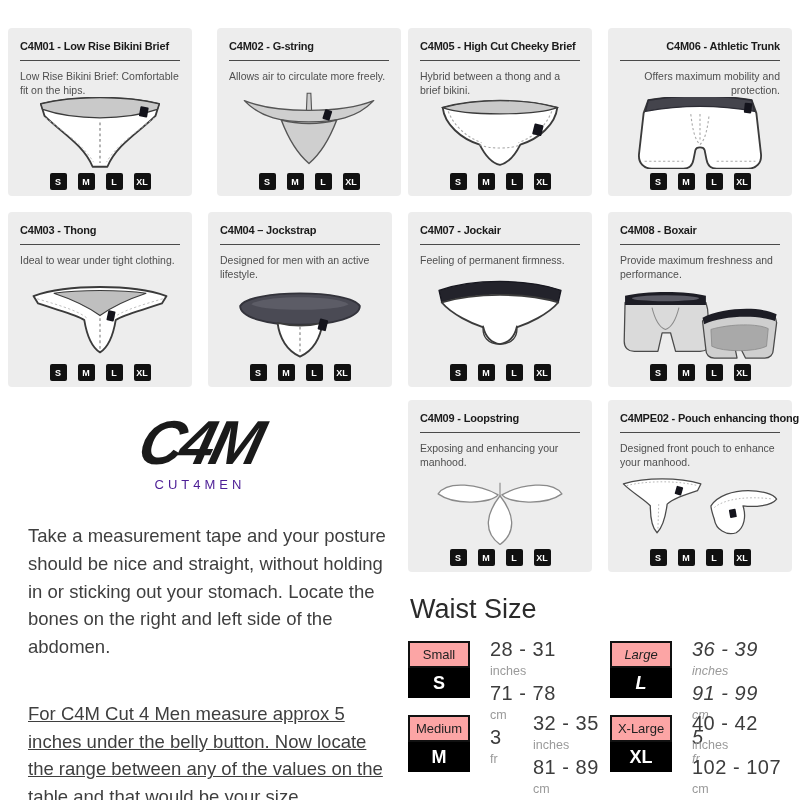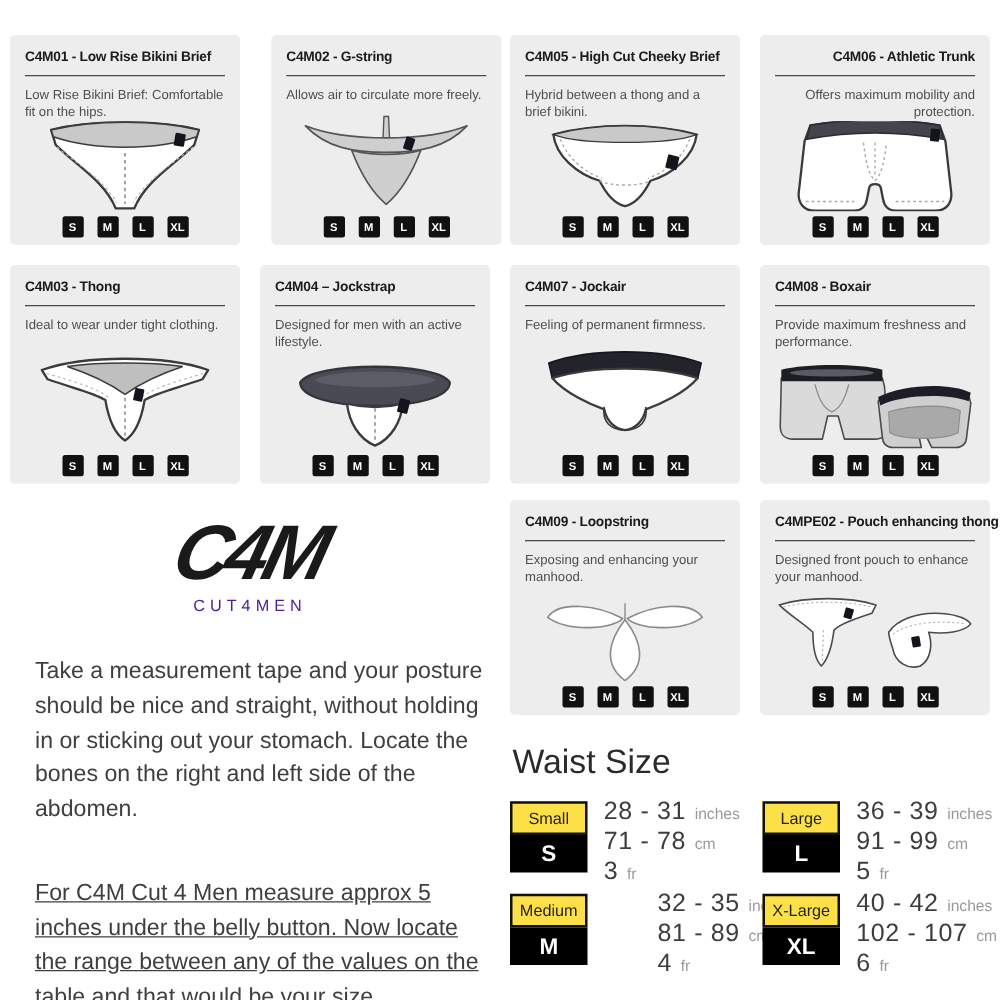--- a/index.html
+++ b/index.html
@@ -27,26 +27,26 @@
   
   .instructions { position:absolute; left:28px; top:522px; width:358px;
                   font-size:18.5px; line-height:1.5; color:#3f3f3f; }
   .instructions p + p { margin-top:39px;text-decoration:underline; }
 
   
   .waist-title { position:absolute; left:410px; top:594px; font-size:27px;
                  font-weight:400; color:#2b2b2b; }
   .entry { position:absolute; width:190px; display:flex; align-items:flex-start; }
   .size-box { width:62px; flex:none; }
-  .size-label { height:27px; border:2px solid #111; background:#fde047; color:#222;
+  .size-label { height:27px; border:2px solid #111; background:#fca5a5; color:#222;
                 font-size:13px; display:flex; align-items:center; justify-content:center; }
   .size-letter { height:30px; background:#000; color:#fff; font-size:18px; font-weight:bold;
                  display:flex; align-items:center; justify-content:center; }
   .measures { margin-left:13px; margin-top:-3px; }
-  .mline { display:flex; align-items:baseline; line-height:22px; }
+  .mline { display:flex; align-items:baseline; line-height:22px;flex-direction:column; }
   .val { font-size:20px; color:#3d3d3d; letter-spacing:0.5px; white-space:nowrap; }
   .unit { font-size:12.5px; color:#9a9a9a; margin-left:7px; }
 </style>
 </head>
 <body>
 
 <div class="page">
 
   <div id="cards">
       <section class="card" style="left: 8px; top: 28px; height: 168px;">
@@ -283,21 +283,21 @@
       <div class="mline">
         <span class="val">71 - 78</span>
         <span class="unit">cm</span>
       </div>
       <div class="mline">
         <span class="val">3</span>
         <span class="unit">fr</span>
       </div>
     </div>
   </div>
-      <div class="entry" style="left: 610px; top: 641px;">
+      <div class="entry" style="left: 610px; top: 641px; font-style: italic;">
     <div class="size-box">
       <div class="size-label">Large</div>
       <div class="size-letter">L</div>
     </div>
     <div class="measures">
       <div class="mline">
         <span class="val">36 - 39</span>
         <span class="unit">inches</span>
       </div>
       <div class="mline">

